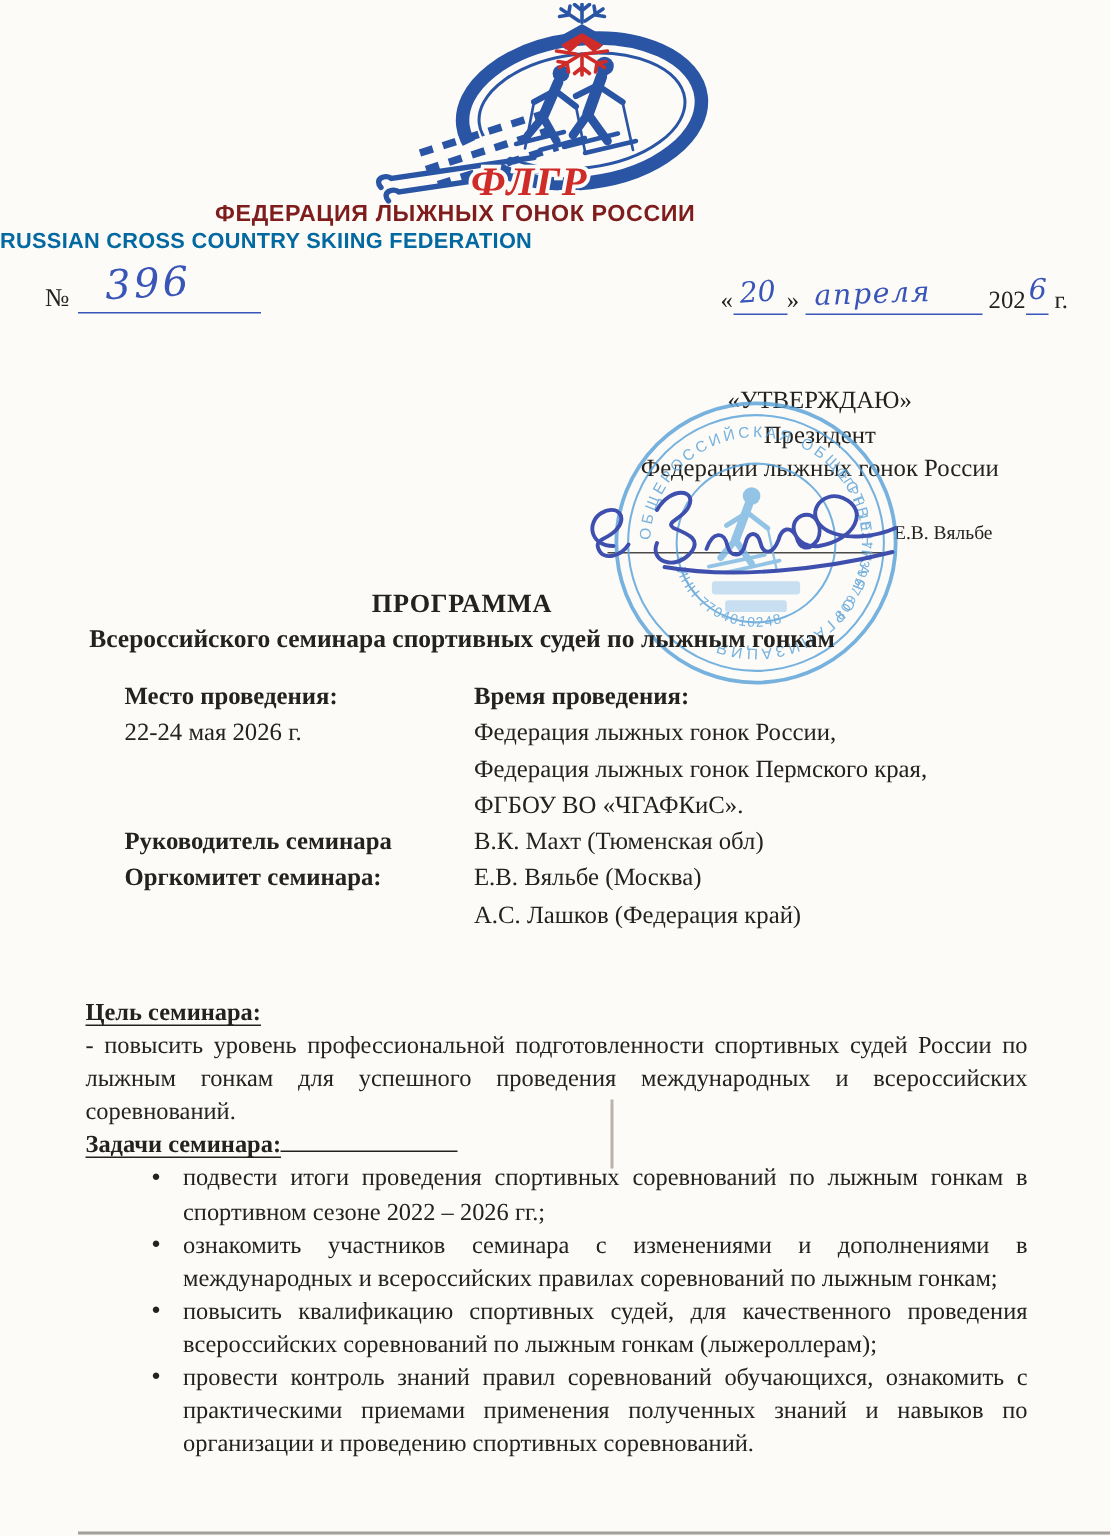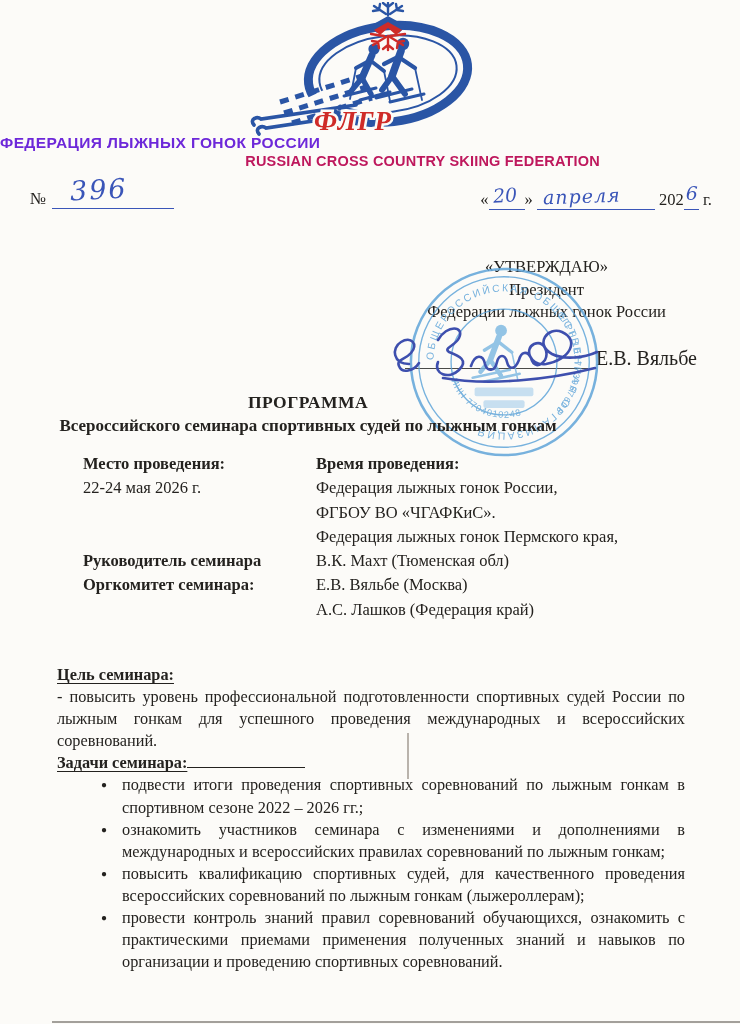--- a/index.html
+++ b/index.html
@@ -9,28 +9,28 @@
     width:740px;height:1024px;
     margin:0 auto;
     background:#fcfbf8;
     overflow:hidden;
     font-family:"Liberation Serif","DejaVu Serif",serif;
     color:#24221f;
   }
   
   .logo-svg{position:absolute;left:240px;top:2px;}
   .org-ru{
-    position:absolute;left:0;top:134px;width:607px;text-align:left;
+    position:absolute;left:0;top:134px;width:607px;text-align:center;
     font-family:"Liberation Sans","DejaVu Sans",sans-serif;
-    font-size:15.5px;font-weight:600;letter-spacing:.4px;color:#6d28d9;
+    font-size:15.5px;font-weight:600;letter-spacing:.4px;color:#7f1d1d;
   }
   .org-en{
-    position:absolute;left:0;top:153px;width:600px;text-align:right;
+    position:absolute;left:0;top:153px;width:600px;text-align:left;
     font-family:"Liberation Sans","DejaVu Sans",sans-serif;
-    font-size:14.5px;font-weight:600;letter-spacing:.2px;color:#be185d;
+    font-size:14.5px;font-weight:600;letter-spacing:.2px;color:#0369a1;
   }
   
   .num-row{position:absolute;left:30px;top:188px;font-size:17px;}
   .num-line{
     display:inline-block;width:122px;border-bottom:1.4px solid #3a55b8;
     margin-left:6px;height:20px;vertical-align:bottom;text-align:center;position:relative;
   }
   .hand{
     font-family:"DejaVu Serif","Liberation Serif",serif;
     font-style:italic;color:#3a55b8;
@@ -44,21 +44,21 @@
   .hd-day{position:absolute;left:4px;top:-7px;font-size:19px;transform:rotate(-4deg);}
   .hd-month{position:absolute;left:6px;top:-6px;font-size:19px;letter-spacing:1px;transform:rotate(-2deg);white-space:nowrap;}
   .hd-digit{position:absolute;left:2px;top:-9px;font-size:19px;}
   
   .approval{
     position:absolute;left:403px;top:256px;width:287px;
     text-align:center;font-size:16.5px;line-height:22.6px;z-index:1;
   }
   .stamp-svg{position:absolute;left:406px;top:264px;z-index:2;opacity:.82;}
   .sig-line{position:absolute;left:405px;top:348px;width:183px;border-bottom:1.2px solid #4a4a48;height:20px;z-index:1;}
-  .signer-name{position:absolute;left:596px;top:347px;font-size:20px;z-index:1;}
+  .signer-name{position:absolute;left:596px;top:347px;font-size:13px;z-index:1;}
   .signature-svg{position:absolute;left:383px;top:312px;z-index:3;}
   
   .title{position:absolute;left:0;top:392px;width:616px;text-align:center;z-index:3;}
   .title-l1{font-size:17.5px;font-weight:bold;letter-spacing:.5px;}
   .title-l2{font-size:17px;font-weight:bold;margin-top:3px;}
   
   .details{
     position:absolute;left:83px;top:452px;width:606px;
     display:grid;grid-template-columns:233px 1fr;
     font-size:16.5px;line-height:24.3px;row-gap:0;
@@ -213,22 +213,22 @@
   </div>
 
   <div class="details">
     <div class="d-label">Место проведения:</div>
     <div class="d-label">Время проведения:</div>
     <div class="d-values">
       <div>22-24 мая 2026 г.</div>
     </div>
     <div class="d-values">
       <div>Федерация лыжных гонок России,</div>
+      <div>Федерация лыжных гонок Пермского края,</div>
       <div>ФГБОУ ВО «ЧГАФКиС».</div>
-      <div>Федерация лыжных гонок Пермского края,</div>
     </div>
     <div class="d-label">Руководитель семинара</div>
     <div class="d-values">
       <div>В.К. Махт (Тюменская обл)</div>
     </div>
     <div class="d-label">Оргкомитет семинара:</div>
     <div class="d-values">
       <div>Е.В. Вяльбе (Москва)</div>
       <div>А.С. Лашков (Федерация край)</div>
     </div>

